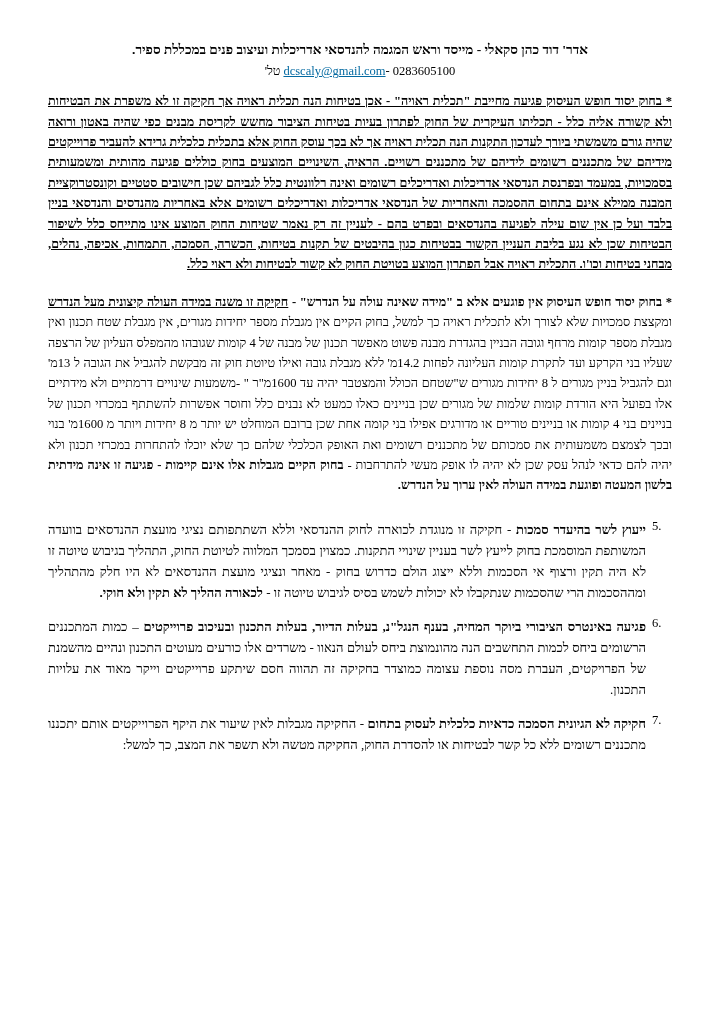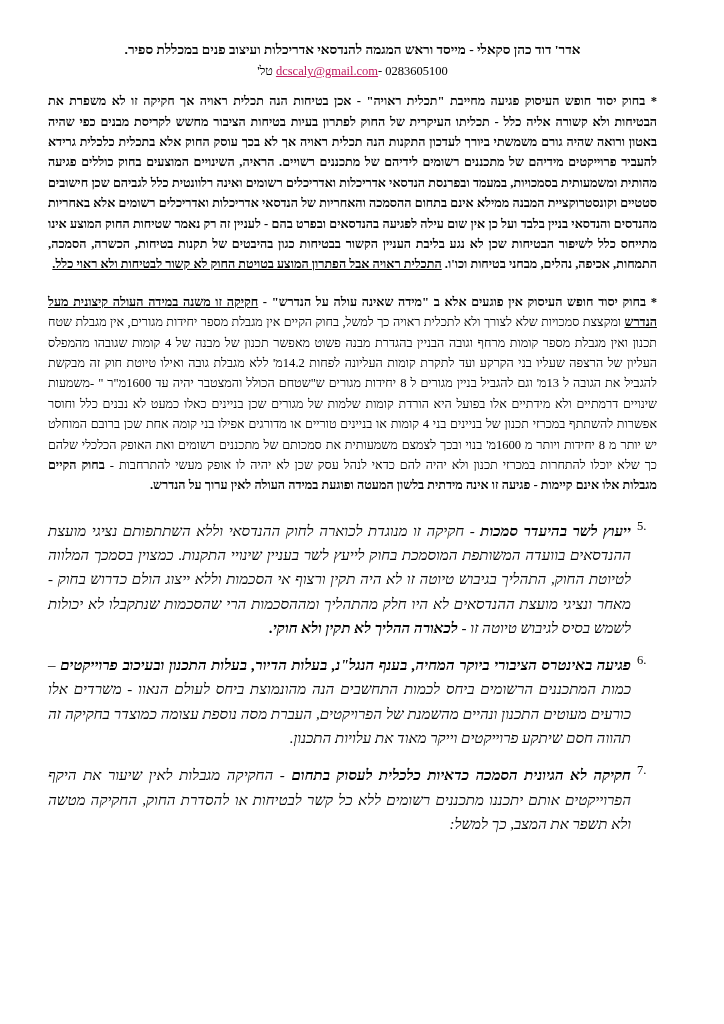--- a/index.html
+++ b/index.html
@@ -12,51 +12,52 @@
     height: 1024px;
     font-family: "Liberation Serif", serif;
     color: #000000;
     direction: rtl;
   }
   .page {
     position: relative;
     width: 724px;
     height: 1024px;
     box-sizing: border-box;
-    padding: 40px 67px 20px 48px;
+    padding: 40px 52px 20px 48px;
     background: #ffffff;
   }
   .header-block {
     text-align: center;
     margin-bottom: 10px;
   }
   .header-title {
     font-weight: bold;
     font-size: 13.5px;
     letter-spacing: 0px;
     line-height: 1.5;
   }
   .header-contact {
     font-size: 12.5px;
     line-height: 1.6;
     margin-top: 1px;
   }
   .header-contact .email {
-    color: #be185d;
+    color: #0369a1;
     text-decoration: underline;
     text-align: center;
   }
   .para {
     font-size: 12.6px;
     line-height: 1.62;
     text-align: justify;
     margin: 0 0 11px 0;
   }
   .para.bold {
     font-weight: bold;
+    text-decoration: underline;
   }
   .b { font-weight: bold; }
   .bu { font-weight: bold; text-decoration: underline; }
 
   .numbered {
     display: flex;
     flex-direction: row;
     align-items: flex-start;
     margin: 0 0 13px 0;
   }
@@ -66,24 +67,23 @@
     width: 26px;
     flex: 0 0 26px;
     text-align: left;
     padding-left: 6px;
     padding-top: 0px;
     box-sizing: border-box;
     direction: ltr;
   }
   .numbered .body {
     flex: 1 1 auto;
-    font-size: 15px;
+    font-size: 13px;
     line-height: 1.62;
     text-align: justify;
-    font-style: italic;
   }
   .spacer-sm { height: 6px; }
   .spacer-md { height: 12px; }
   .first-para { margin-top: 4px; }
 </style>
 </head>
 <body>
 
 <div class="page">
 

